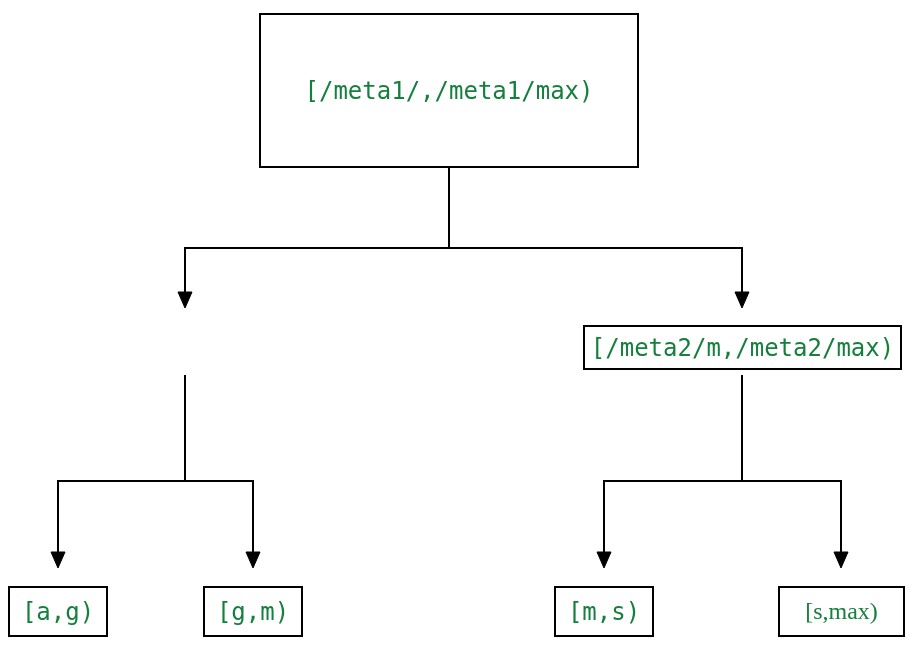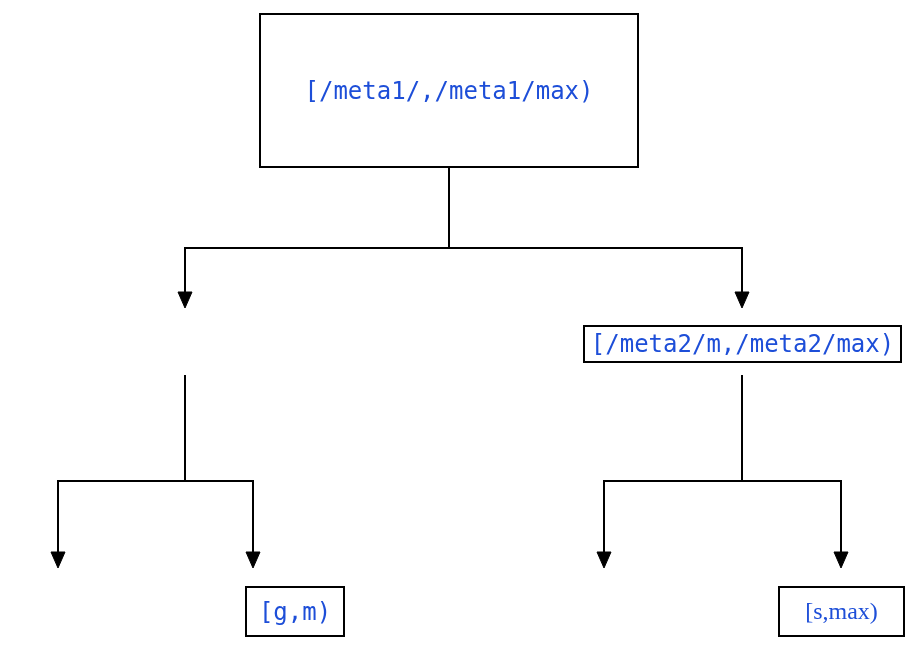--- a/index.html
+++ b/index.html
@@ -29,32 +29,32 @@
   .edges-svg polygon {
     fill: #000000;
     stroke: #000000;
     stroke-width: 1;
   }
   .node {
     position: absolute;
     box-sizing: border-box;
     border: 2px solid #000000;
     background: #ffffff;
-    color: #1d4ed8;
+    color: #15803d;
     display: flex;
     align-items: center;
     justify-content: center;
     font-size: 24px;
     white-space: pre;
   }
   .node-root  { left: 259px; top: 13px;  width: 380px; height: 155px; }
   .node-left  { left: 23px;  top: 325px; width: 324px; height: 50px; }
-  .node-right { left: 583px; top: 325px; width: 319px; height: 38px; }
+  .node-right { left: 583px; top: 325px; width: 319px; height: 45px; }
   .node-leaf1 { left: 8px;   top: 586px; width: 100px; height: 51px; }
-  .node-leaf2 { left: 203px; top: 586px; width: 100px; height: 51px; margin-left: 42px; }
+  .node-leaf2 { left: 203px; top: 586px; width: 100px; height: 51px; }
   .node-leaf3 { left: 554px; top: 586px; width: 100px; height: 51px; }
   .node-leaf4 { left: 778px; top: 586px; width: 127px; height: 51px; font-family: Liberation Serif, serif; }
 </style>
 </head>
 <body>
 
 <div class="canvas">
 
   <svg class="edges-svg" viewBox="0 0 912 652" xmlns="http://www.w3.org/2000/svg">
 
@@ -82,23 +82,29 @@
 
   <div class="node node-root">
     <span>[/meta1/,/meta1/max)</span>
   </div>
 
 
   <div class="node node-right">
     <span>[/meta2/m,/meta2/max)</span>
   </div>
 
+  <div class="node node-leaf1">
+    <span>[a,g)</span>
+  </div>
 
   <div class="node node-leaf2">
     <span>[g,m)</span>
   </div>
 
+  <div class="node node-leaf3">
+    <span>[m,s)</span>
+  </div>
 
   <div class="node node-leaf4">
     <span>[s,max)</span>
   </div>
 
 </div>
 
 </body></html>

